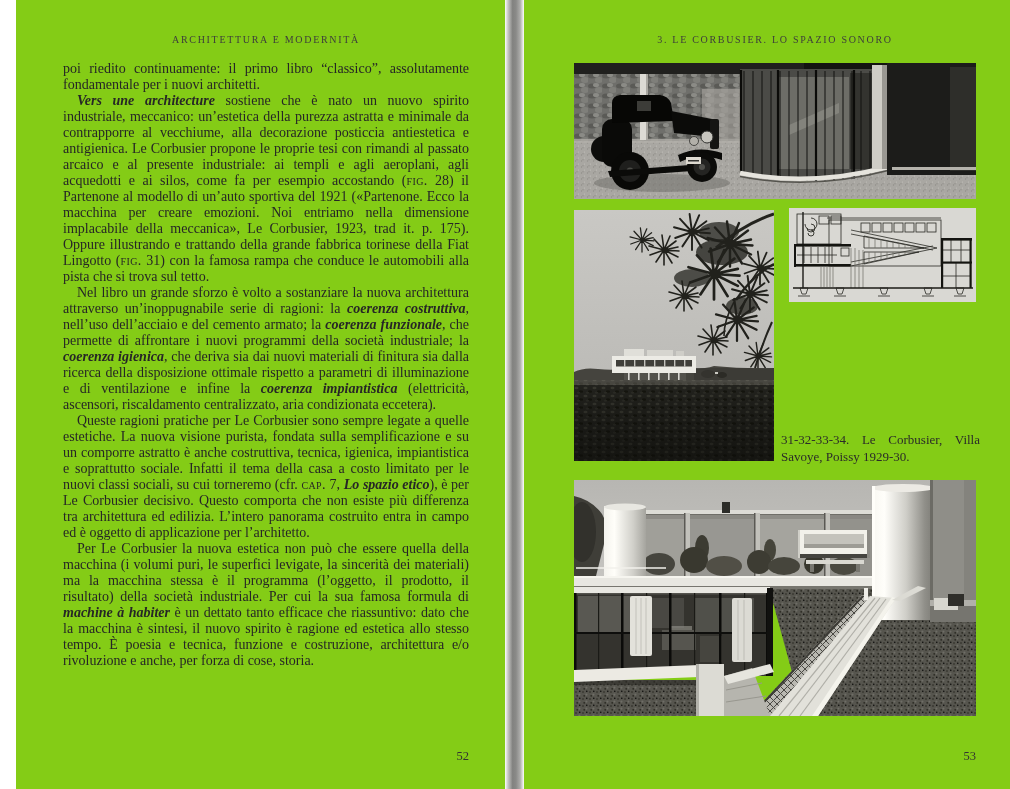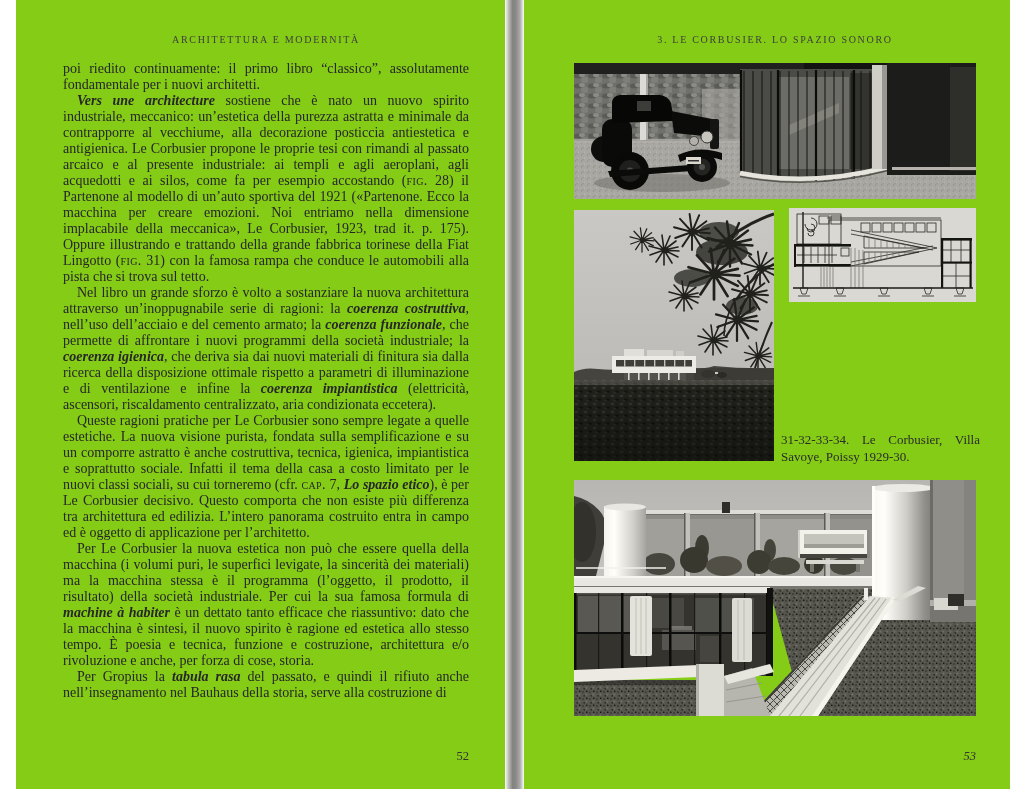--- a/index.html
+++ b/index.html
@@ -34,42 +34,41 @@
   .it { font-style:italic;font-weight:bold; }
   .sc { font-variant:small-caps; letter-spacing:.4px; }
   .caption {
     position:absolute; left:765px; top:432px; width:199px;
     font-size:13px; line-height:16.8px; text-align:justify; color:#2b2b29;
   }
   .pagenum {
     position:absolute; top:749px; font-size:12.5px; color:#333331; text-align:right;
   }
   .pagenum.left  { left:47px;  width:406px; }
-  .pagenum.right { left:558px; width:402px;font-style:italic; }
+  .pagenum.right { left:558px; width:402px; }
   .fig { position:absolute; }
   .fig svg { display:block; width:100%; height:100%; }
   .fig-car     { left:558px; top:63px;  width:402px; height:136px; }
   .fig-meadow  { left:558px; top:210px; width:200px; height:251px; }
   .fig-section { left:773px; top:208px; width:187px; height:94px; }
   .fig-roof    { left:558px; top:480px; width:402px; height:236px; }
 </style>
 </head>
 <body>
 
 <div class="spread">
 
   <div class="running-header left">ARCHITETTURA E MODERNITÀ</div>
 
   <div class="body-text">
       <p><span>poi riedito continuamente: il primo libro “classico”, assolutamente fondamentale per i nuovi architetti.</span></p>
       <p class="indent"><span class="it">Vers une architecture</span><span> sostiene che è nato un nuovo spirito industriale, meccanico: un’estetica della purezza astratta e minimale da contrapporre al vecchiume, alla decorazione posticcia antiestetica e antigienica. Le Corbusier propone le proprie tesi con rimandi al passato arcaico e al presente industriale: ai templi e agli aeroplani, agli acquedotti e ai silos, come fa per esempio accostando (</span><span class="sc">fig.</span><span> 28) il Partenone al modello di un’auto sportiva del 1921 («Partenone. Ecco la macchina per creare emozioni. Noi entriamo nella dimensione implacabile della meccanica», Le Corbusier, 1923, trad it. p. 175). Oppure illustrando e trattando della grande fabbrica torinese della Fiat Lingotto (</span><span class="sc">fig.</span><span> 31) con la famosa rampa che conduce le automobili alla pista che si trova sul tetto.</span></p>
       <p class="indent"><span>Nel libro un grande sforzo è volto a sostanziare la nuova architettura attraverso un’inoppugnabile serie di ragioni: la </span><span class="it">coerenza costruttiva</span><span>, nell’uso dell’acciaio e del cemento armato; la </span><span class="it">coerenza funzionale</span><span>, che permette di affrontare i nuovi programmi della società industriale; la </span><span class="it">coerenza igienica</span><span>, che deriva sia dai nuovi materiali di finitura sia dalla ricerca della disposizione ottimale rispetto a parametri di illuminazione e di ventilazione e infine la </span><span class="it">coerenza impiantistica</span><span> (elettricità, ascensori, riscaldamento centralizzato, aria condizionata eccetera).</span></p>
       <p class="indent"><span>Queste ragioni pratiche per Le Corbusier sono sempre legate a quelle estetiche. La nuova visione purista, fondata sulla semplificazione e su un comporre astratto è anche costruttiva, tecnica, igienica, impiantistica e soprattutto sociale. Infatti il tema della casa a costo limitato per le nuovi classi sociali, su cui torneremo (cfr. </span><span class="sc">cap.</span><span> 7, </span><span class="it">Lo spazio etico</span><span>), è per Le Corbusier decisivo. Questo comporta che non esiste più differenza tra architettura ed edilizia. L’intero panorama costruito entra in campo ed è oggetto di applicazione per l’architetto.</span></p>
       <p class="indent"><span>Per Le Corbusier la nuova estetica non può che essere quella della macchina (i volumi puri, le superfici levigate, la sincerità dei materiali) ma la macchina stessa è il programma (l’oggetto, il prodotto, il risultato) della società industriale. Per cui la sua famosa formula di </span><span class="it">machine à habiter</span><span> è un dettato tanto efficace che riassuntivo: dato che la macchina è sintesi, il nuovo spirito è ragione ed estetica allo stesso tempo. È poesia e tecnica, funzione e costruzione, architettura e/o rivoluzione e anche, per forza di cose, storia.</span></p>
-      <p class="indent"><span>Per Gropius la </span><span class="it">tabula rasa</span><span> del passato, e quindi il rifiuto anche nell’insegnamento nel Bauhaus della storia, serve alla costruzione di</span></p>
     </div>
 
   <div class="pagenum left">52</div>
 
   <div class="gutter"></div>
 
   <div class="running-header right">3. LE CORBUSIER. LO SPAZIO SONORO</div>
 
   <figure class="fig fig-car" role="img" style="margin:0" aria-label="Automobile d’epoca sotto i pilotis di Villa Savoye">
     <svg viewBox="0 0 402 136" preserveAspectRatio="none">

